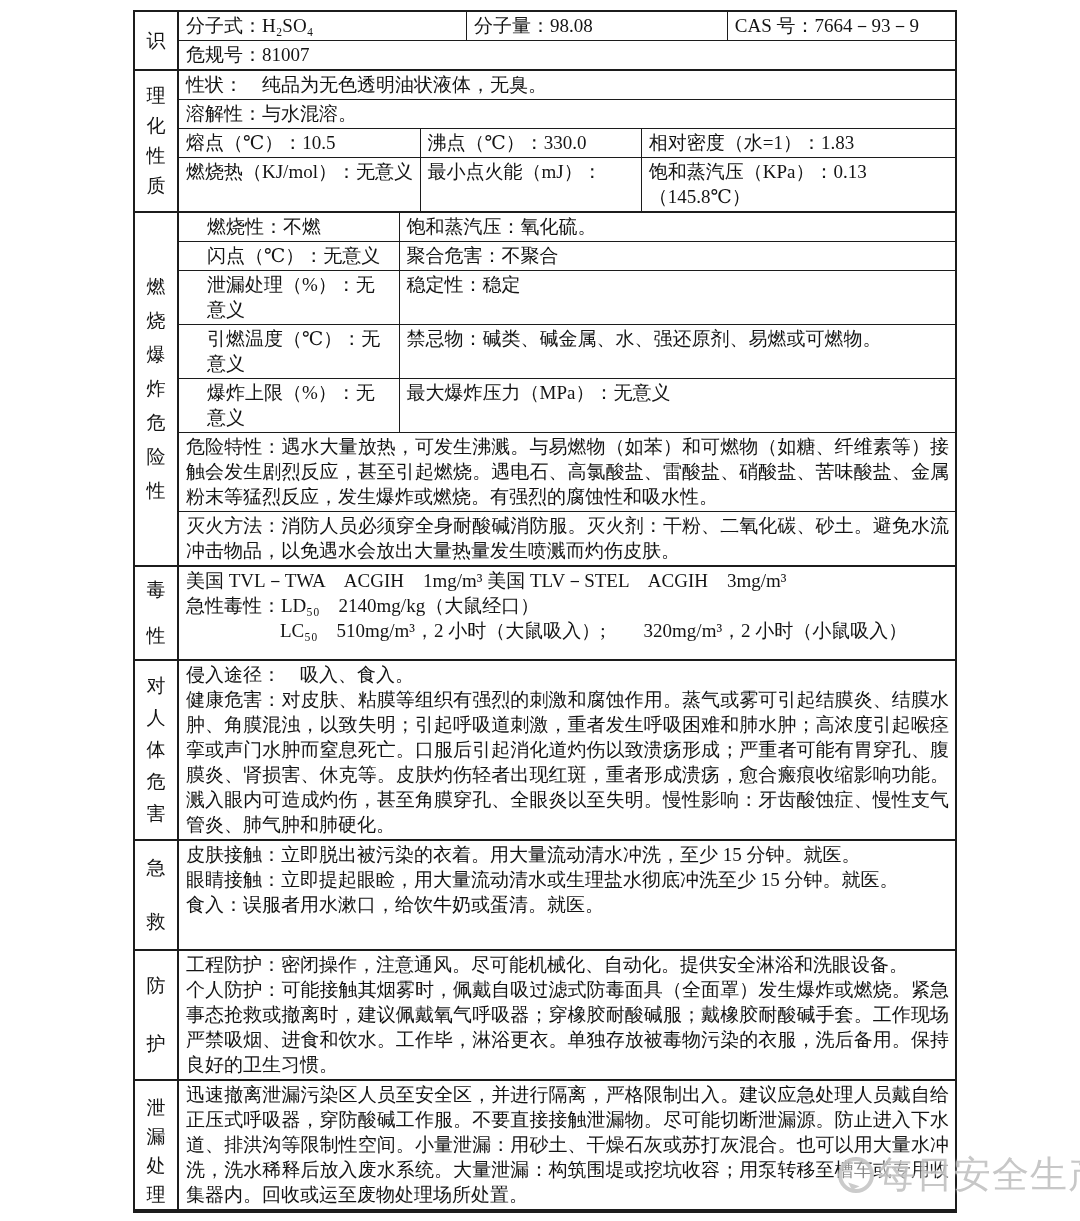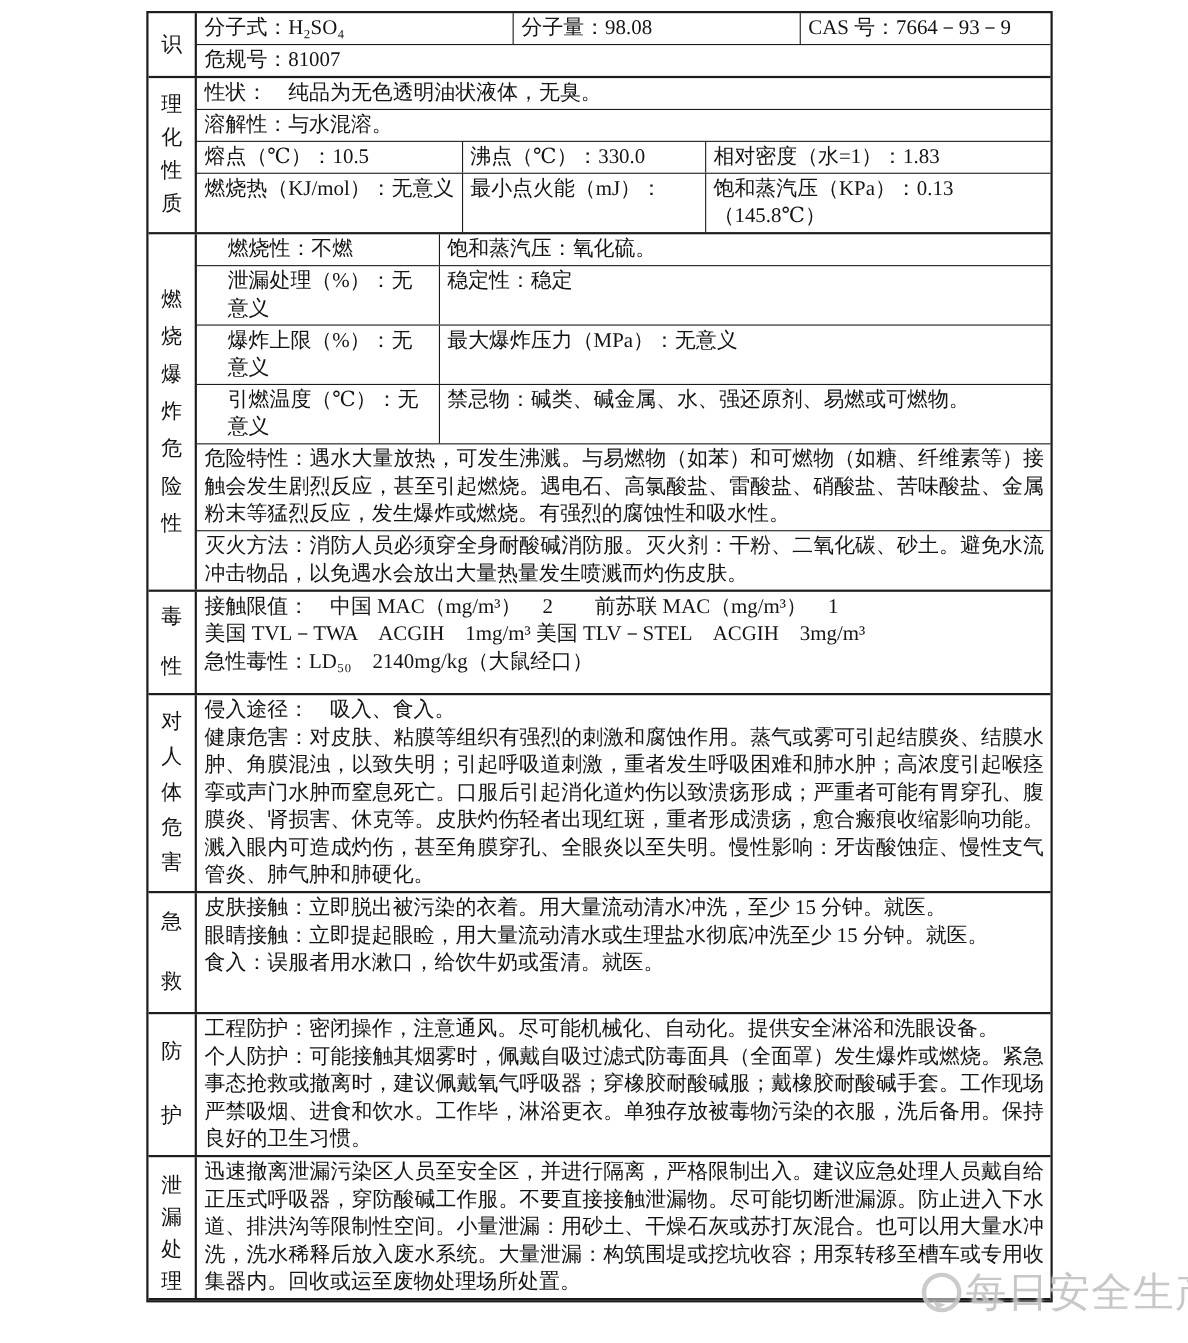--- a/index.html
+++ b/index.html
@@ -105,50 +105,54 @@
   <div class="sec lh-fire">
     <div class="sec-label">
       <div class="vtext">燃烧爆炸危险性</div>
     </div>
     <div class="sec-body">
       <div class="row">
         <div class="cell w-f1">燃烧性：不燃</div>
         <div class="cell grow">饱和蒸汽压：氧化硫。</div>
       </div>
       <div class="row">
+        <div class="cell w-f1">闪点（℃）：无意义</div>
+        <div class="cell grow">聚合危害：不聚合</div>
+      </div>
+      <div class="row">
         <div class="cell w-f1">泄漏处理（%）：无意义</div>
         <div class="cell grow">稳定性：稳定</div>
       </div>
       <div class="row">
+        <div class="cell w-f1">引燃温度（℃）：无意义</div>
+        <div class="cell grow">禁忌物：碱类、碱金属、水、强还原剂、易燃或可燃物。</div>
+      </div>
+      <div class="row">
         <div class="cell w-f1">爆炸上限（%）：无意义</div>
         <div class="cell grow">最大爆炸压力（MPa）：无意义</div>
       </div>
       <div class="row">
-        <div class="cell w-f1">引燃温度（℃）：无意义</div>
-        <div class="cell grow">禁忌物：碱类、碱金属、水、强还原剂、易燃或可燃物。</div>
-      </div>
-      <div class="row">
         <div class="cell grow para">危险特性：遇水大量放热，可发生沸溅。与易燃物（如苯）和可燃物（如糖、纤维素等）接触会发生剧烈反应，甚至引起燃烧。遇电石、高氯酸盐、雷酸盐、硝酸盐、苦味酸盐、金属粉末等猛烈反应，发生爆炸或燃烧。有强烈的腐蚀性和吸水性。</div>
       </div>
       <div class="row">
         <div class="cell grow para">灭火方法：消防人员必须穿全身耐酸碱消防服。灭火剂：干粉、二氧化碳、砂土。避免水流冲击物品，以免遇水会放出大量热量发生喷溅而灼伤皮肤。</div>
       </div>
     </div>
   </div>
 
   <div class="sec lh-tox">
     <div class="sec-label">
       <div class="vtext">毒性</div>
     </div>
     <div class="sec-body">
       <div class="row">
         <div class="cell grow">
-          <div>接触限值：　中国 MAC（mg/m³）　2　　前苏联 MAC（mg/m³）　1</div>
           <div>美国 TVL－TWA　ACGIH　1mg/m³ 美国 TLV－STEL　ACGIH　3mg/m³</div>
           <div>急性毒性：LD₅₀　2140mg/kg（大鼠经口）</div>
+          <div class="tox-indent">LC₅₀　510mg/m³，2 小时（大鼠吸入）;　　320mg/m³，2 小时（小鼠吸入）</div>
         </div>
       </div>
     </div>
   </div>
 
   <div class="sec lh-hum">
     <div class="sec-label">
       <div class="vtext">对人体危害</div>
     </div>
     <div class="sec-body">

